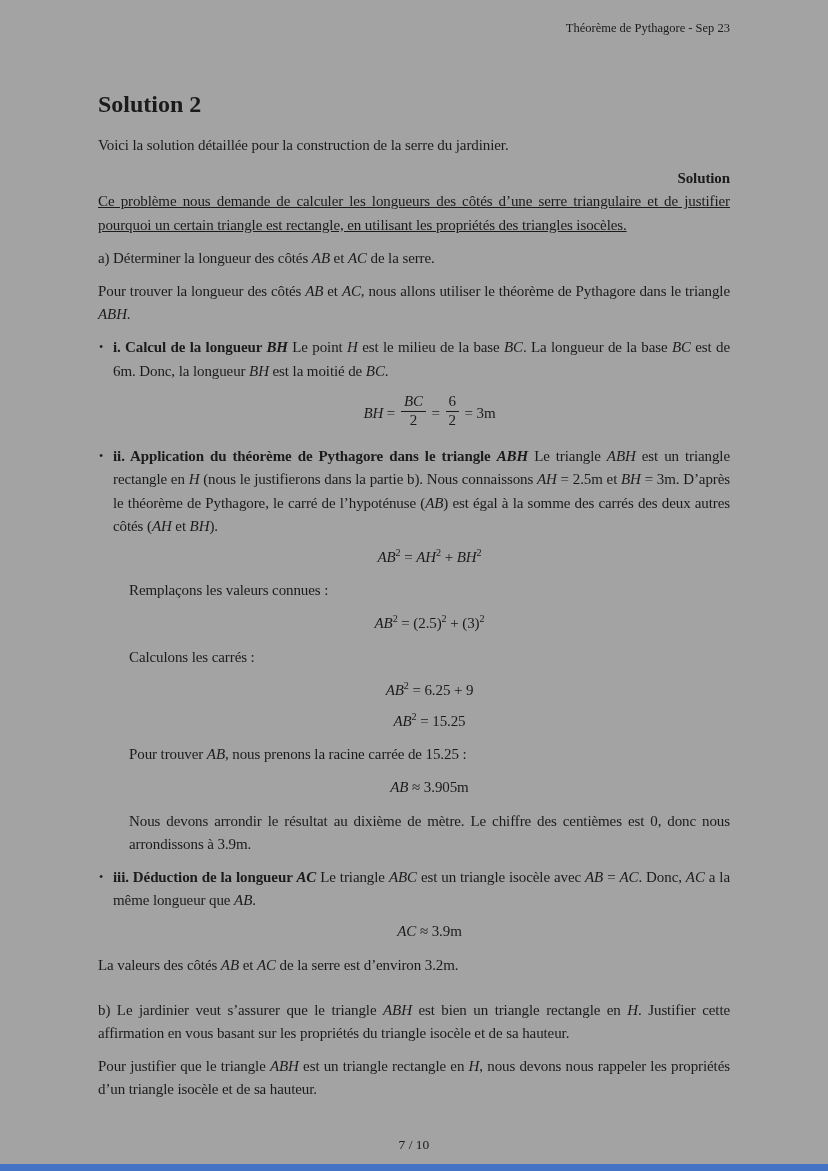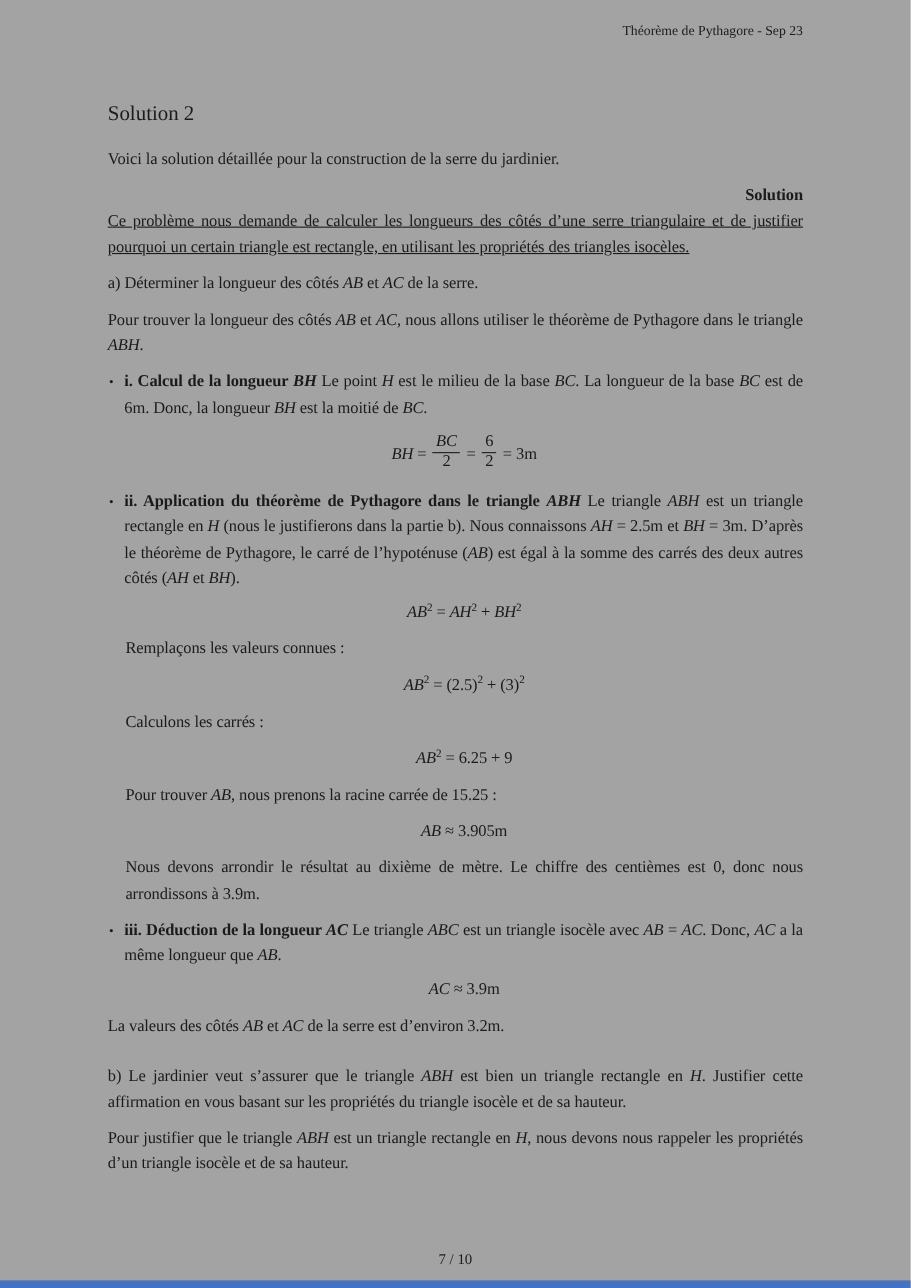--- a/index.html
+++ b/index.html
@@ -1,32 +1,32 @@
 <!DOCTYPE html>
 <html><head>
 <meta charset="utf-8">
 <style>
   html,body{margin:0;padding:0;background:#ffffff;}
   .page{position:relative;width:828px;height:1171px;background:#a3a3a3;
         font-family:"Liberation Serif",serif;color:#1b1b1b;overflow:hidden;}
   .header{position:absolute;top:21px;right:98px;font-size:12.5px;line-height:15px;}
   .content{position:absolute;top:36px;left:98px;width:632px;font-size:15px;
            line-height:23.2px;letter-spacing:-0.1px;}
-  .h1{font-size:19px;line-height:24px;font-weight:normal;margin:56px 0 18px;letter-spacing:0;}
+  .h1{font-size:24px;line-height:24px;font-weight:bold;margin:56px 0 18px;letter-spacing:0;}
   .h2{font-weight:bold;margin:8px 0 0;text-align:right;}
   .p{margin:10px 0;}
   .tight{margin-top:0;text-decoration:underline;}
   .sp{margin-top:22px;}
   .just{text-align:justify;}
   .li{display:flex;margin:4px 0 2px;}
   .blt{flex:0 0 14px;font-size:12px;padding-left:1px;}
   .libody{flex:1;text-align:justify;}
   .formula{text-align:center;margin:8px 0;}
   .ffrac{margin:13px 0;}
-  .ind{margin-left:16px;}
+  .ind{margin-left:31px;}
   .mv{font-style:italic;}
   .bld{font-weight:bold;}
   .bmv{font-weight:bold;font-style:italic;}
   sup.supn{font-size:0.68em;line-height:0;}
   .frac{display:inline-block;vertical-align:middle;text-align:center;margin:0 2px;transform:translateY(-3px);}
   .frac .num,.frac .den{display:block;padding:0 3px;line-height:1.18;}
   .frac .den{border-top:1.3px solid #1b1b1b;}
   .footer{position:absolute;left:0;right:0;top:1137px;text-align:center;font-size:13.5px;}
   .accentbar{position:absolute;left:0;right:0;bottom:0;height:7px;background:#4472c4;}
 </style>
@@ -49,20 +49,21 @@
       <div class="formula ffrac ind"><span class="mv">BH</span><span class=""> = </span><span class="frac"><span class="num mv">BC</span><span class="den">2</span></span><span class=""> = </span><span class="frac"><span class="num ">6</span><span class="den">2</span></span><span class=""> = 3m</span></div>
       <div class="li">
         <span class="blt">•</span>
         <div class="libody"><span class="bld">ii. Application du théorème de Pythagore dans le triangle </span><span class="bmv">ABH</span><span class=""> Le triangle </span><span class="mv">ABH</span><span class=""> est un triangle rectangle en </span><span class="mv">H</span><span class=""> (nous le justifierons dans la partie b). Nous connaissons </span><span class="mv">AH</span><span class=""> = 2.5m et </span><span class="mv">BH</span><span class=""> = 3m. D’après le théorème de Pythagore, le carré de l’hypoténuse (</span><span class="mv">AB</span><span class="">) est égal à la somme des carrés des deux autres côtés (</span><span class="mv">AH</span><span class=""> et </span><span class="mv">BH</span><span class="">).</span></div>
       </div>
       <div class="formula ind"><span class="mv">AB</span><sup class="supn">2</sup><span class=""> = </span><span class="mv">AH</span><sup class="supn">2</sup><span class=""> + </span><span class="mv">BH</span><sup class="supn">2</sup></div>
       <div class="p ind"><span class="">Remplaçons les valeurs connues :</span></div>
       <div class="formula ind"><span class="mv">AB</span><sup class="supn">2</sup><span class=""> = (2.5)</span><sup class="supn">2</sup><span class=""> + (3)</span><sup class="supn">2</sup></div>
       <div class="p ind"><span class="">Calculons les carrés :</span></div>
       <div class="formula ind"><span class="mv">AB</span><sup class="supn">2</sup><span class=""> = 6.25 + 9</span></div>
+      <div class="formula ind"><span class="mv">AB</span><sup class="supn">2</sup><span class=""> = 15.25</span></div>
       <div class="p ind"><span class="">Pour trouver </span><span class="mv">AB</span><span class="">, nous prenons la racine carrée de 15.25 :</span></div>
       <div class="formula ind"><span class="mv">AB</span><span class=""> ≈ 3.905m</span></div>
       <div class="p ind just"><span class="">Nous devons arrondir le résultat au dixième de mètre. Le chiffre des centièmes est 0, donc nous arrondissons à 3.9m.</span></div>
       <div class="li">
         <span class="blt">•</span>
         <div class="libody"><span class="bld">iii. Déduction de la longueur </span><span class="bmv">AC</span><span class=""> Le triangle </span><span class="mv">ABC</span><span class=""> est un triangle isocèle avec </span><span class="mv">AB</span><span class=""> = </span><span class="mv">AC</span><span class="">. Donc, </span><span class="mv">AC</span><span class=""> a la même longueur que </span><span class="mv">AB</span><span class="">.</span></div>
       </div>
       <div class="formula ind"><span class="mv">AC</span><span class=""> ≈ 3.9m</span></div>
       <div class="p"><span class="">La valeurs des côtés </span><span class="mv">AB</span><span class=""> et </span><span class="mv">AC</span><span class=""> de la serre est d’environ 3.2m.</span></div>
       <div class="p just sp"><span class="">b) Le jardinier veut s’assurer que le triangle </span><span class="mv">ABH</span><span class=""> est bien un triangle rectangle en </span><span class="mv">H</span><span class="">. Justifier cette affirmation en vous basant sur les propriétés du triangle isocèle et de sa hauteur.</span></div>

